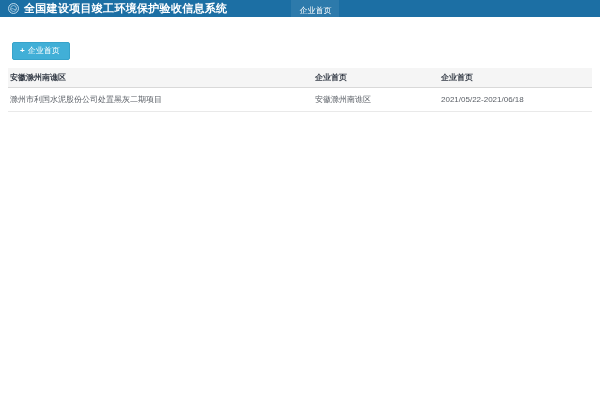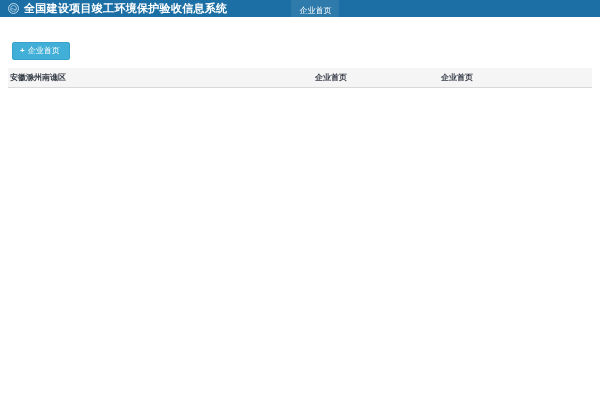--- a/index.html
+++ b/index.html
@@ -79,15 +79,20 @@
         <col class="c-period">
       </colgroup>
     <thead>
       <tr>
         <th>安徽滁州南谯区</th>
         <th>企业首页</th>
         <th>企业首页</th>
       </tr>
     </thead>
     <tbody>
+      <tr>
+        <td>滁州市利国水泥股份公司处置黑灰二期项目</td>
+        <td>安徽滁州南谯区</td>
+        <td>2021/05/22-2021/06/18</td>
+      </tr>
     </tbody>
   </table>
 </div>
 
 </body></html>

